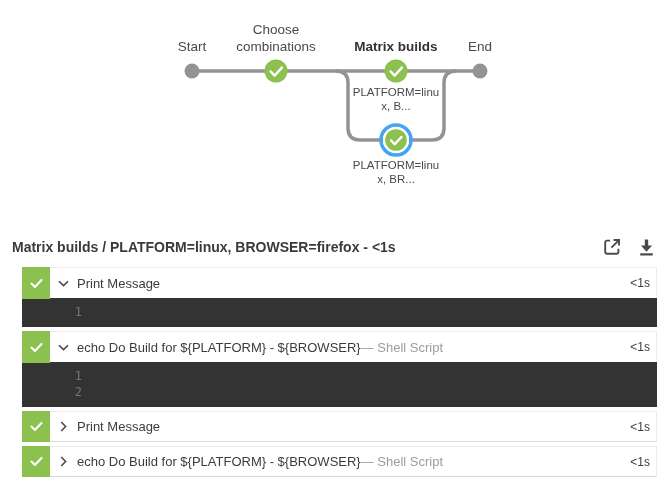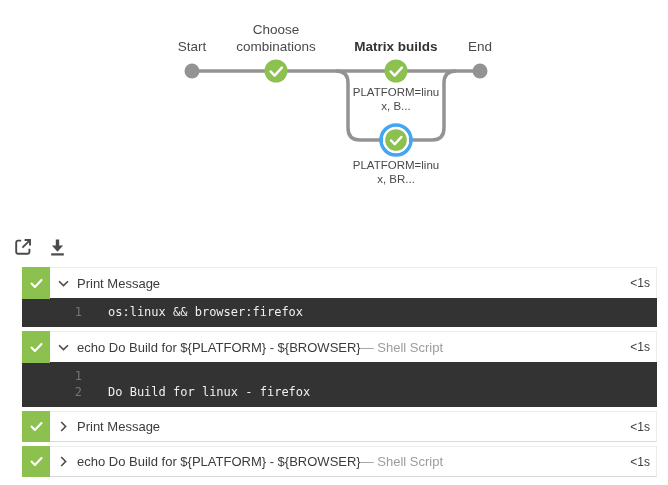--- a/index.html
+++ b/index.html
@@ -84,20 +84,21 @@
       <circle cx="396" cy="140" r="13" fill="#ffffff"></circle>
       <circle cx="396" cy="140" r="10.8" fill="#8cc04f"></circle>
       <path d="M391 140.4 l3.7 3.9 l6.8 -7.4" stroke="#ffffff" stroke-width="2.3" fill="none" stroke-linecap="round" stroke-linejoin="round"></path>
     </g>
     <text class="branch-label" text-anchor="middle" x="396" y="169">PLATFORM=linu</text>
     <text class="branch-label" text-anchor="middle" x="396" y="183">x, BR...</text>
   </svg>
 </div>
 
 <div class="result-header">
+  <div class="result-title">Matrix builds / PLATFORM=linux, BROWSER=firefox - &lt;1s</div>
   <div class="header-actions">
     <button class="icon-btn" title="">
       <svg width="20" height="20" viewBox="0 0 20 20">
         <path d="M8.2 3.6 H5 A1.8 1.8 0 0 0 3.2 5.4 V15 A1.8 1.8 0 0 0 5 16.8 H14.6 A1.8 1.8 0 0 0 16.4 15 V11.8" stroke="#4a4a4a" stroke-width="1.9" fill="none"></path>
         <path d="M9.4 10.6 L16.2 3.8" stroke="#4a4a4a" stroke-width="1.9" fill="none"></path>
         <path d="M11.6 3 H17 V8.4" stroke="#4a4a4a" stroke-width="1.9" fill="none"></path>
       </svg>
     </button>
     <button class="icon-btn" title="">
       <svg width="19" height="20" viewBox="0 0 19 20">
@@ -124,21 +125,20 @@
       </div>
       <div class="step-label">
         <span>Print Message</span>
 
       </div>
       <div class="step-duration">&lt;1s</div>
     </div>
     <div class="log">
       <div class="log-line">
         <span class="log-num">1</span>
-        <span class="log-text">os:linux &amp;&amp; browser:firefox</span>
       </div>
     </div>
   </div>
 
   <div class="step-card expanded">
     <div class="step-header">
       <div class="status-block">
         <svg width="13" height="11" viewBox="0 0 13 11">
           <path d="M1.5 5.6 l3.4 3.4 l6.6 -7" stroke="#ffffff" stroke-width="2.1" fill="none" stroke-linecap="round" stroke-linejoin="round"></path>
         </svg>
@@ -153,21 +153,20 @@
         <span class="step-suffix">— Shell Script</span>
       </div>
       <div class="step-duration">&lt;1s</div>
     </div>
     <div class="log">
       <div class="log-line">
         <span class="log-num">1</span>
       </div>
       <div class="log-line">
         <span class="log-num">2</span>
-        <span class="log-text">Do Build for linux - firefox</span>
       </div>
     </div>
   </div>
 
   <div class="step-card">
     <div class="step-header">
       <div class="status-block">
         <svg width="13" height="11" viewBox="0 0 13 11">
           <path d="M1.5 5.6 l3.4 3.4 l6.6 -7" stroke="#ffffff" stroke-width="2.1" fill="none" stroke-linecap="round" stroke-linejoin="round"></path>
         </svg>

